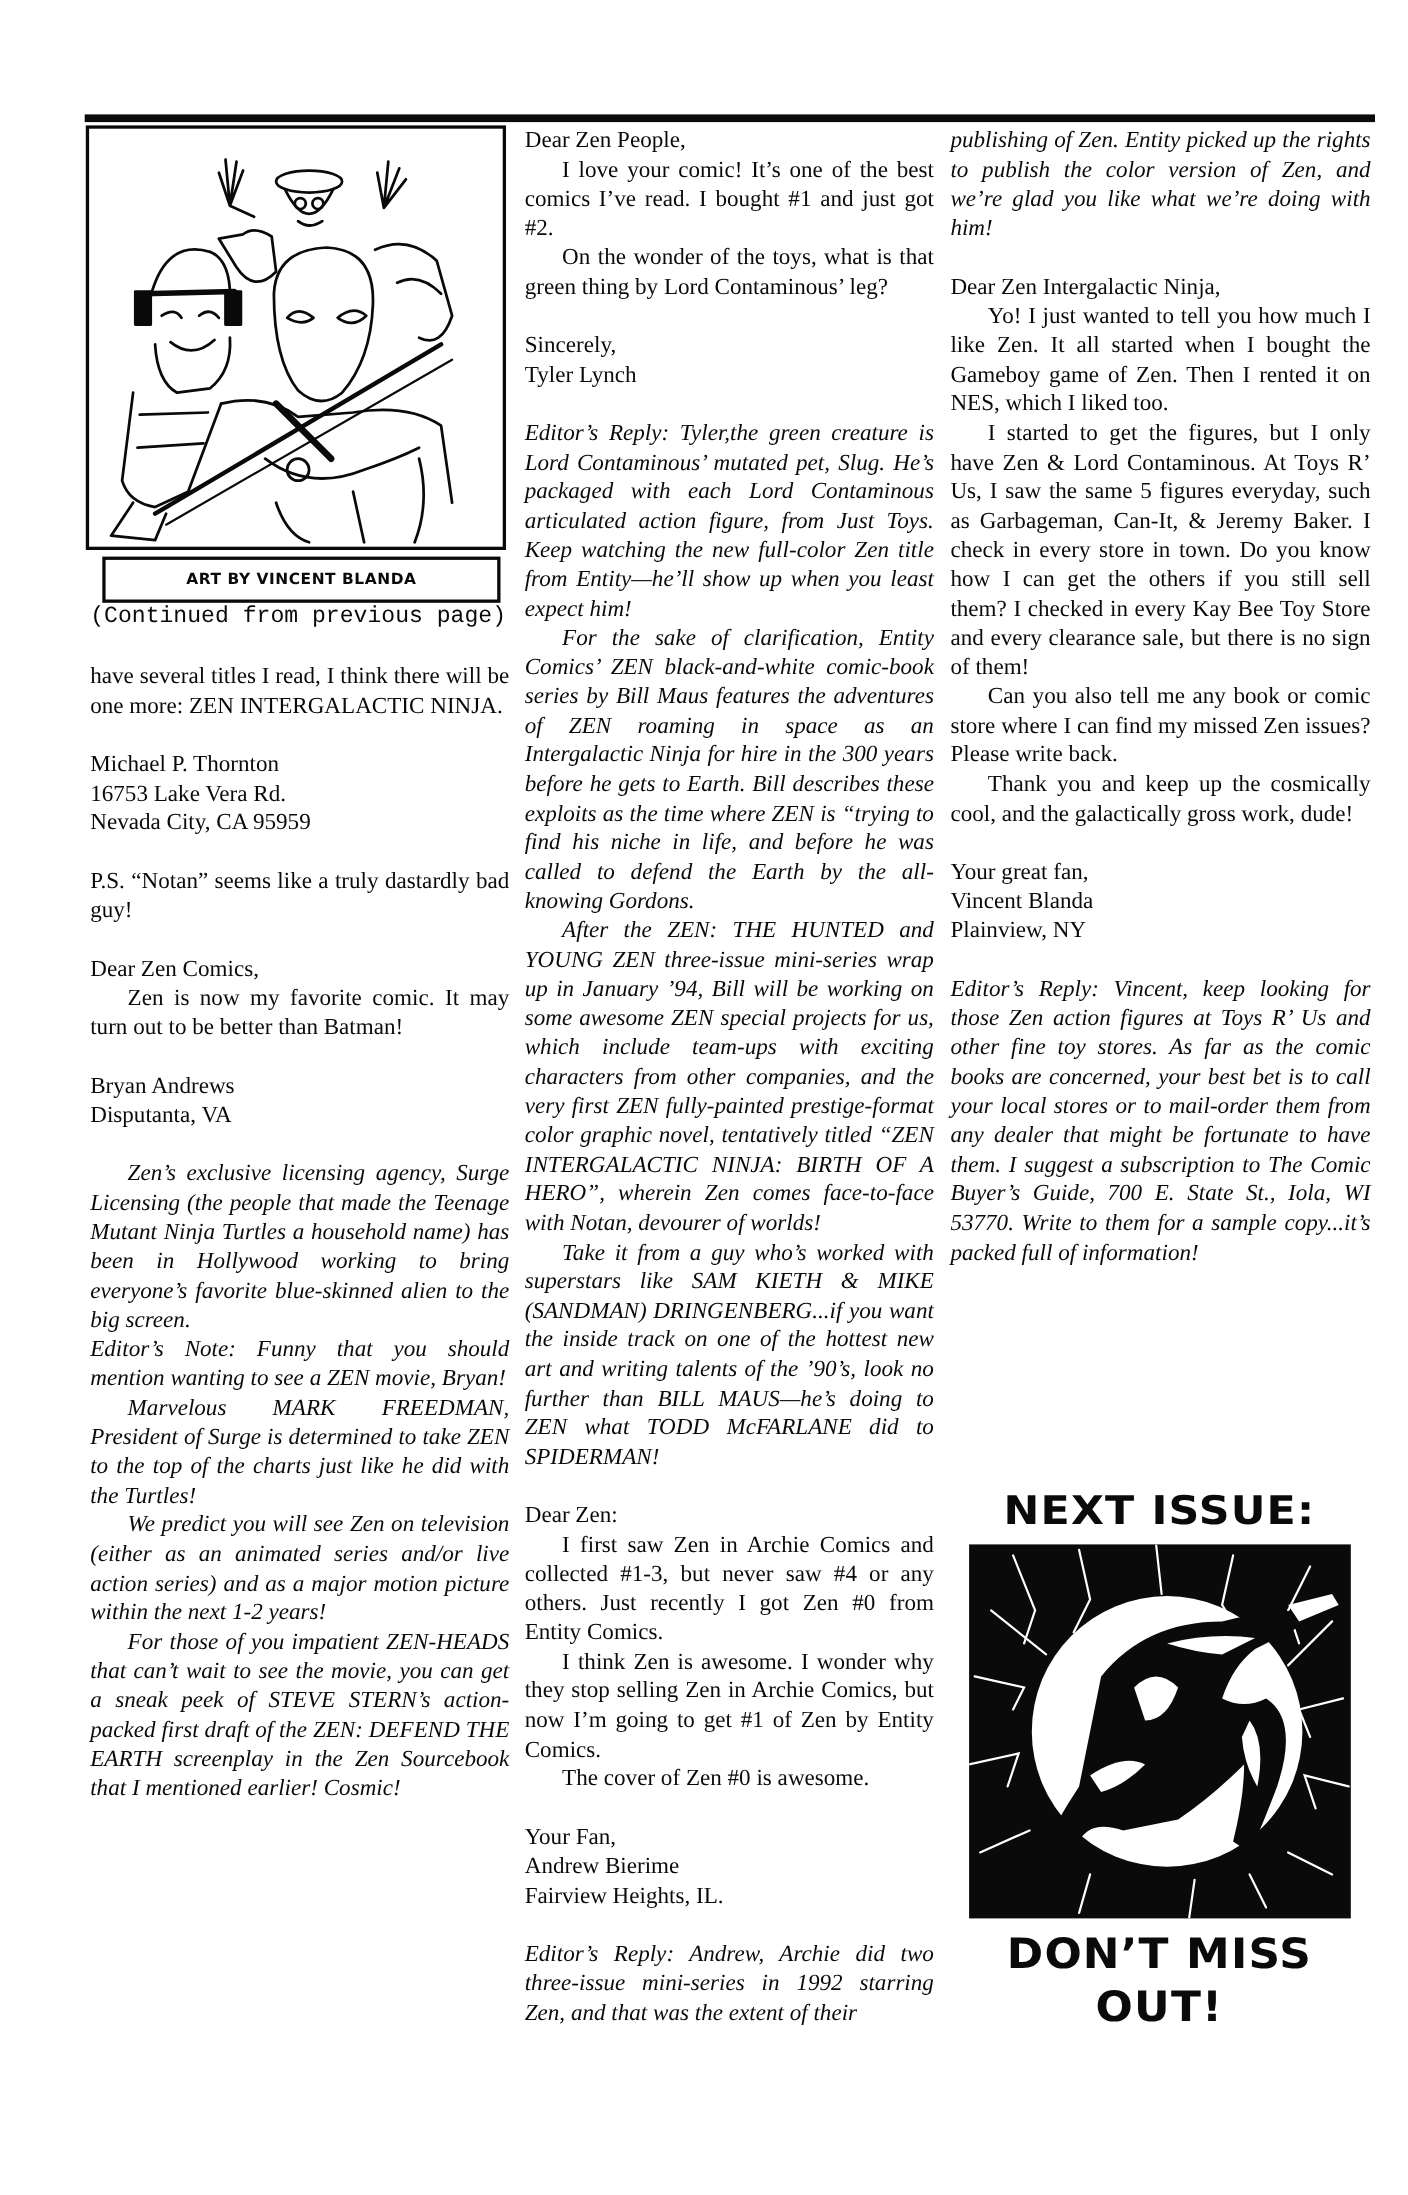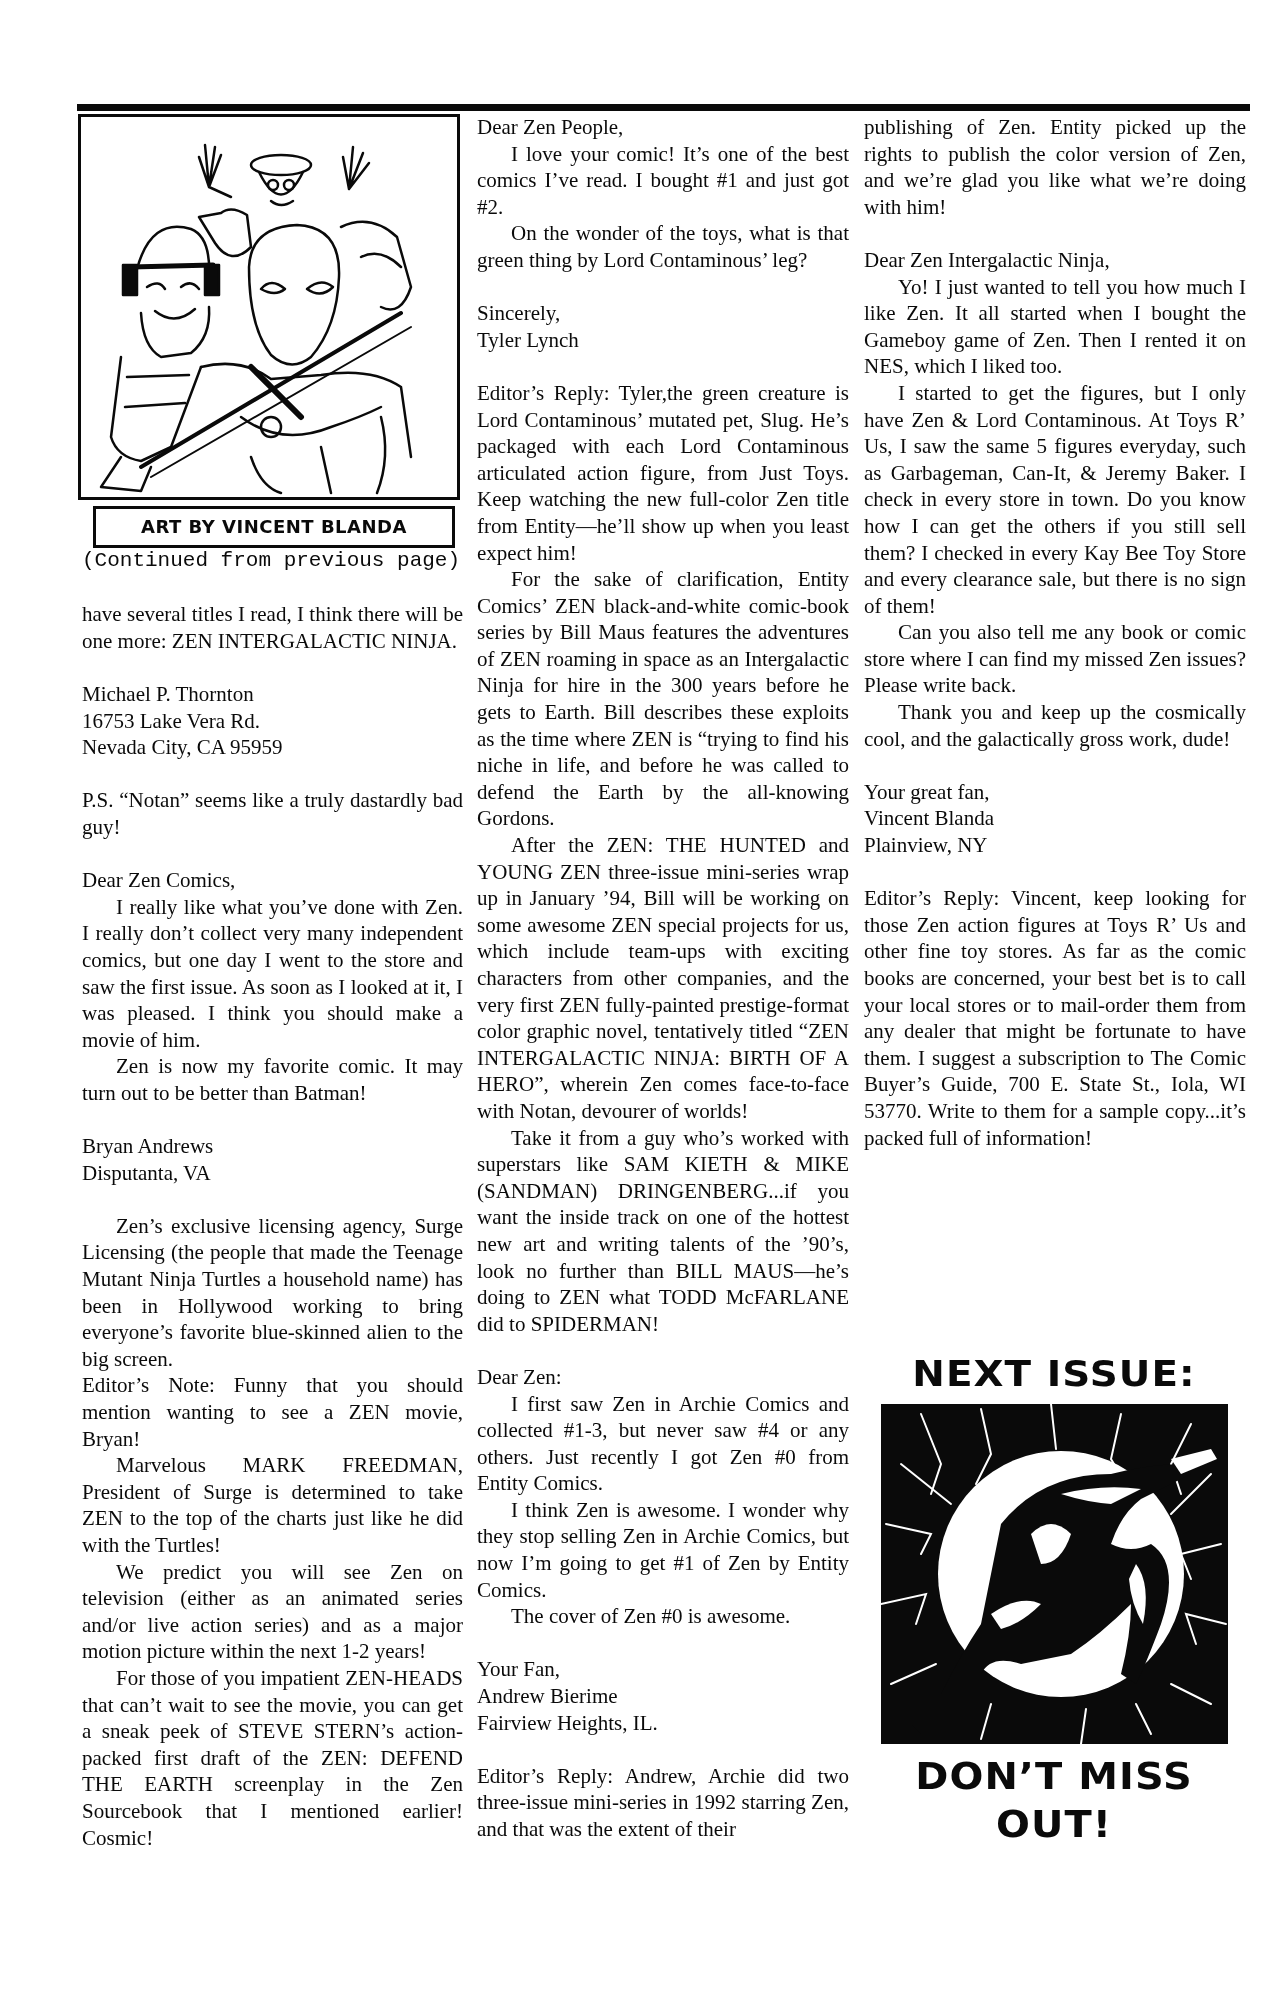--- a/index.html
+++ b/index.html
@@ -2,30 +2,30 @@
 <html><head>
 <meta charset="utf-8">
 <style>
   html, body { margin: 0; padding: 0; background: #ffffff; }
   body { width: 1280px; height: 1995px; position: relative; overflow: hidden;
          font-family: "Liberation Serif", "DejaVu Serif", serif; color: #0a0a0a; }
   .rule { position: absolute; left: 77px; top: 104px; width: 1173px; height: 7px; background: #0a0a0a; }
   .col { position: absolute; font-size: 21px; line-height: 26.6px; text-align: justify; }
   .col p { margin: 0; }
   .col .ind { text-indent: 34px; }
-  .col .it { }
+  .col .it { font-style: italic; }
   .col .gap { height: 26.6px; }
   #col-left { left: 82px; top: 114px; width: 381px; }
   #col-mid { left: 477px; top: 114px; width: 372px; }
   #col-right { left: 864px; top: 114px; width: 382px; }
   .art-box { position: relative; width: 376px; height: 380px; border: 3px solid #0a0a0a; margin-left: -4px; background: #fff; }
   .art-box svg { position: absolute; left: 0; top: 0; }
   .credit-box { margin: 6px 0 0 11px; width: 356px; height: 36px; border: 3px solid #0a0a0a;
                 display: flex; align-items: center; justify-content: center;
-                font-family: "DejaVu Sans", sans-serif; font-weight: bold; font-size: 18px; letter-spacing: 0.5px; }
+                font-family: "DejaVu Sans", sans-serif; font-weight: bold; font-size: 14px; letter-spacing: 0.5px; }
   .continued { margin-top: 4px; font-family: Liberation Mono, monospace; }
   .next-issue { position: absolute; left: 868px; top: 1352px; width: 372px; text-align: center; }
   .next-head { font-family: "DejaVu Sans", sans-serif; font-weight: 900; font-size: 36px; letter-spacing: 1px; line-height: 44px; transform: scaleX(1.08); }
   .next-box { margin: 8px auto 0; width: 347px; height: 340px; background: #0a0a0a; position: relative; overflow: hidden; }
   .next-foot { font-family: "DejaVu Sans", sans-serif; font-weight: 900; font-size: 38px; letter-spacing: 1px; line-height: 48px; margin-top: 8px; transform: scaleX(1.05); }
 </style>
 </head>
 <body>
 
 <div class="rule"></div>
@@ -81,21 +81,20 @@
   <div class="gap"></div>
   <p>have several titles I read, I think there will be one more:  ZEN INTERGALACTIC NINJA.</p>
   <div class="gap"></div>
   <p>Michael P. Thornton</p>
   <p>16753 Lake Vera Rd.</p>
   <p>Nevada City, CA 95959</p>
   <div class="gap"></div>
   <p>P.S. “Notan” seems like a truly dastardly bad guy!</p>
   <div class="gap"></div>
   <p>Dear Zen Comics,</p>
-  <p class="ind">I really like what you’ve done with Zen.  I really don’t collect very many independent comics, but one day I went to the store and saw the first issue.  As soon as I looked at it, I was pleased.  I think you should make a movie of him.</p>
   <p class="ind">Zen is now my favorite comic.  It may turn out to be better than Batman!</p>
   <div class="gap"></div>
   <p>Bryan Andrews</p>
   <p>Disputanta, VA</p>
   <div class="gap"></div>
   <p class="it ind">Zen’s exclusive licensing agency, Surge Licensing (the people that made the Teenage Mutant Ninja Turtles a household name) has been in Hollywood working to bring everyone’s favorite blue-skinned alien to the big screen.</p>
   <p class="it">Editor’s Note:  Funny that you should mention wanting to see a ZEN movie, Bryan!</p>
   <p class="it ind">Marvelous MARK FREEDMAN, President of Surge is determined to take ZEN to the top of the charts just like he did with the Turtles!</p>
   <p class="it ind">We predict you will see Zen on television (either as an animated series and/or live action series) and as a major motion picture within the next 1-2 years!</p>
   <p class="it ind">For those of you impatient ZEN-HEADS that can’t wait to see the movie, you can get a sneak peek of STEVE STERN’s action-packed first draft of the ZEN: DEFEND THE EARTH screenplay in the Zen Sourcebook that I mentioned earlier!  Cosmic!</p>

